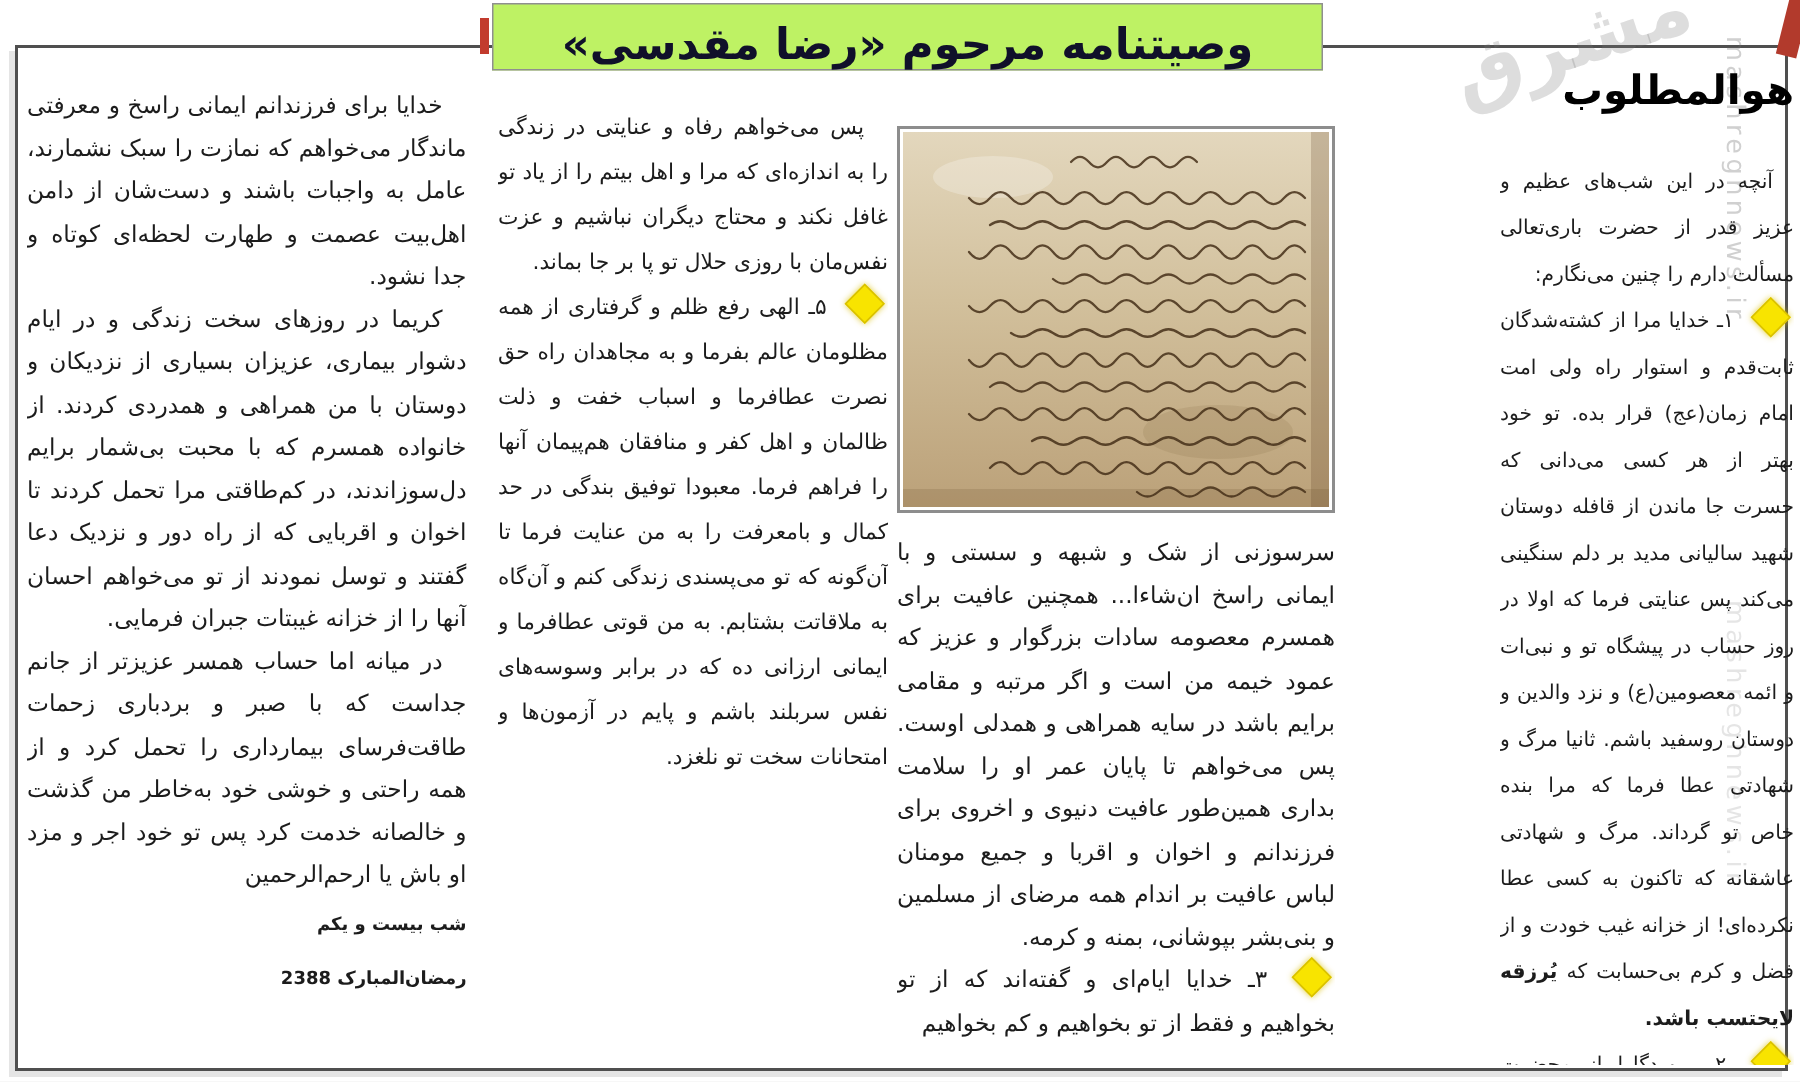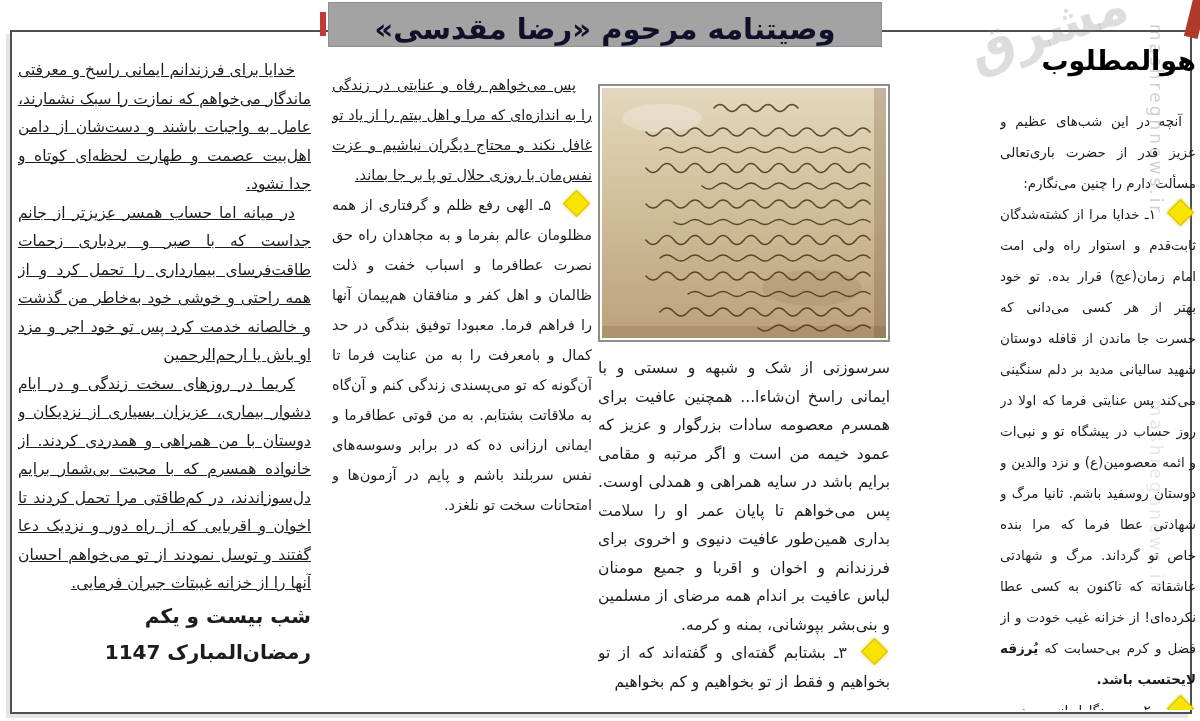--- a/index.html
+++ b/index.html
@@ -1,36 +1,36 @@
 <!DOCTYPE html>
 <html lang="fa"><head>
 <meta charset="utf-8">
 <style>
   html,body{margin:0;padding:0;background:#f2f2f2;}
   body{font-family:"DejaVu Sans",sans-serif;}
   .page{position:relative;width:1200px;height:721px;background:#ffffff;overflow:hidden;}
   .frame{position:absolute;left:10px;top:30px;width:1178px;height:680px;border:2px solid #4f4f4f;box-shadow:-4px 4px 0 rgba(0,0,0,.10);background:#fff;}
-  .masthead{position:absolute;left:328px;top:2px;width:552px;height:43px;background:#a3a3a3;z-index:6;text-align:center;direction:rtl;font-weight:bold;font-size:29px;line-height:52px;color:#10102a;border:1px solid #8f8f8f;}
+  .masthead{position:absolute;left:328px;top:2px;width:552px;height:43px;background:#bef264;z-index:6;text-align:center;direction:rtl;font-weight:bold;font-size:29px;line-height:52px;color:#10102a;border:1px solid #8f8f8f;}
   .red-tick{position:absolute;left:320px;top:12px;width:6px;height:24px;background:#c23b2e;z-index:7;}
   .red-corner{position:absolute;right:-3px;top:-6px;width:14px;height:44px;background:#b23a2c;transform:rotate(14deg);z-index:7;}
   .wm-vert{position:absolute;right:34px;top:24px;writing-mode:vertical-rl;font-size:17px;letter-spacing:3px;color:rgba(110,110,110,.32);z-index:1;user-select:none;}
   .wm-vert.two{top:400px;color:rgba(110,110,110,.18);}
   .wm-logo{position:absolute;right:70px;top:-2px;font-size:52px;font-weight:bold;color:rgba(120,120,120,.25);transform:rotate(-18deg);z-index:1;user-select:none;}
   .col{position:absolute;direction:rtl;text-align:justify;color:#1c1c1c;overflow:hidden;z-index:3;}
   .col p{margin:0;}
   .col-right{left:1000px;top:42px;width:196px;height:668px;font-size:13.5px;line-height:31px;}
   .col-right .section-head{font-size:27px;font-weight:bold;color:#000000;margin:2px 0 12px;line-height:34px;}
   .col-right p.body{text-indent:14px;margin-top:28px;}
   .col-img{left:598px;top:84px;width:292px;height:652px;font-size:15.5px;line-height:28.5px;}
   .col-mid{left:332px;top:70px;width:260px;height:640px;font-size:14.5px;line-height:30px;}
   .col-left{left:18px;top:56px;width:293px;height:654px;font-size:15.5px;line-height:28.5px;}
-  .col-left p.body,.col-mid p.body{text-indent:16px;text-decoration:underline;}
+  .col-left p.body,.col-mid p.body{text-indent:16px;}
   .item{margin-top:14px;}
   .diamond{display:inline-block;width:17px;height:17px;background:#f8e400;border:1px solid #d9c000;transform:rotate(45deg);margin:0 6px 0 10px;vertical-align:-3px;box-shadow:0 0 4px rgba(216,190,0,.8);}
-  .signature{font-weight:bold;margin:10px 28px 0 0;line-height:36px;font-size:20px;}
+  .signature{font-weight:bold;margin:10px 28px 0 0;line-height:36px;font-size:12px;}
   .photo{width:284px;height:250px;border:2px solid #8d8d8d;background:#fff;padding:2px;margin-bottom:12px;}
   .photo svg{display:block;}
 </style>
 </head>
 <body>
 
 <div class="page">
 
   <div class="frame"></div>
 
@@ -85,33 +85,33 @@
           <path d="M268,188 q-7,-8 -14,0 t-14,0 t-14,0 t-14,0 t-14,0 t-14,0 t-14,0 t-14,0 t-14,0 t-14,0 t-14,0 t-14,0 t-14,0 t-14,0 t-14,0 t-14,0"></path>
           <path d="M268,206 q-7,-5 -14,0 t-14,0 t-14,0 t-14,0 t-14,0 t-14,0 t-14,0 t-14,0 t-14,0 t-14,0 t-14,0 t-14,0 t-14,0"></path>
           <path d="M268,224 q-7,-8 -14,0 t-14,0 t-14,0 t-14,0 t-14,0 t-14,0 t-14,0 t-14,0 t-14,0 t-14,0 t-14,0 t-14,0 t-14,0 t-14,0 t-14,0"></path>
           <path d="M268,240 q-7,-6 -14,0 t-14,0 t-14,0 t-14,0 t-14,0 t-14,0 t-14,0 t-14,0"></path>
         </g>
       </svg>
     </div>
     <p>سرسوزنی از شک و شبهه و سستی و با ایمانی راسخ ان‌شاءا... همچنین عافیت برای همسرم معصومه سادات بزرگوار و عزیز که عمود خیمه من است و اگر مرتبه و مقامی برایم باشد در سایه همراهی و همدلی اوست. پس می‌خواهم تا پایان عمر او را سلامت بداری همین‌طور عافیت دنیوی و اخروی برای فرزندانم و اخوان و اقربا و جمیع مومنان لباس عافیت بر اندام همه مرضای از مسلمین و بنی‌بشر بپوشانی، بمنه و کرمه.</p>
     <p class="item">
       <span class="diamond"></span>
-      <span>۳ـ بشتابم گفته‌ای و گفته‌اند که از تو بخواهیم و فقط از تو بخواهیم و کم بخواهیم</span>
+      <span>۳ـ خدایا ایام‌ای و گفته‌اند که از تو بخواهیم و فقط از تو بخواهیم و کم بخواهیم</span>
     </p>
   </div>
 
   <div class="col col-mid">
     <p class="body">پس می‌خواهم رفاه و عنایتی در زندگی را به اندازه‌ای که مرا و اهل بیتم را از یاد تو غافل نکند و محتاج دیگران نباشیم و عزت نفس‌مان با روزی حلال تو پا بر جا بماند.</p>
     <p class="item">
       <span class="diamond"></span>
       <span>۵ـ الهی رفع ظلم و گرفتاری از همه مظلومان عالم بفرما و به مجاهدان راه حق نصرت عطافرما و اسباب خفت و ذلت ظالمان و اهل کفر و منافقان هم‌پیمان آنها را فراهم فرما. معبودا توفیق بندگی در حد کمال و بامعرفت را به من عنایت فرما تا آن‌گونه که تو می‌پسندی زندگی کنم و آن‌گاه به ملاقاتت بشتابم. به من قوتی عطافرما و ایمانی ارزانی ده که در برابر وسوسه‌های نفس سربلند باشم و پایم در آزمون‌ها و امتحانات سخت تو نلغزد.</span>
     </p>
   </div>
 
   <div class="col col-left">
     <p class="body">خدایا برای فرزندانم ایمانی راسخ و معرفتی ماندگار می‌خواهم که نمازت را سبک نشمارند، عامل به واجبات باشند و دست‌شان از دامن اهل‌بیت عصمت و طهارت لحظه‌ای کوتاه و جدا نشود.</p>
+    <p class="body">کریما در روزهای سخت زندگی و در ایام دشوار بیماری، عزیزان بسیاری از نزدیکان و دوستان با من همراهی و همدردی کردند. از خانواده همسرم که با محبت بی‌شمار برایم دل‌سوزاندند، در کم‌طاقتی مرا تحمل کردند تا اخوان و اقربایی که از راه دور و نزدیک دعا گفتند و توسل نمودند از تو می‌خواهم احسان آنها را از خزانه غیبتات جبران فرمایی.</p>
     <p class="body">در میانه اما حساب همسر عزیزتر از جانم جداست که با صبر و بردباری زحمات طاقت‌فرسای بیمارداری را تحمل کرد و از همه راحتی و خوشی خود به‌خاطر من گذشت و خالصانه خدمت کرد پس تو خود اجر و مزد او باش یا ارحم‌الرحمین</p>
-    <p class="body">کریما در روزهای سخت زندگی و در ایام دشوار بیماری، عزیزان بسیاری از نزدیکان و دوستان با من همراهی و همدردی کردند. از خانواده همسرم که با محبت بی‌شمار برایم دل‌سوزاندند، در کم‌طاقتی مرا تحمل کردند تا اخوان و اقربایی که از راه دور و نزدیک دعا گفتند و توسل نمودند از تو می‌خواهم احسان آنها را از خزانه غیبتات جبران فرمایی.</p>
     <p class="signature">شب بیست و یکم</p>
-    <p class="signature">رمضان‌المبارک 1147</p>
+    <p class="signature">رمضان‌المبارک 2388</p>
   </div>
 
 </div>
 
 </body></html>

